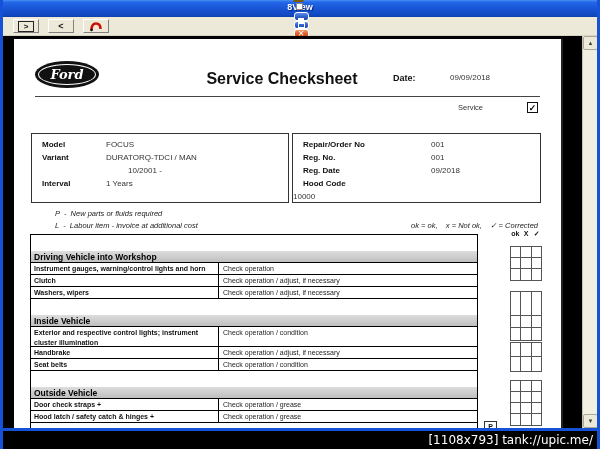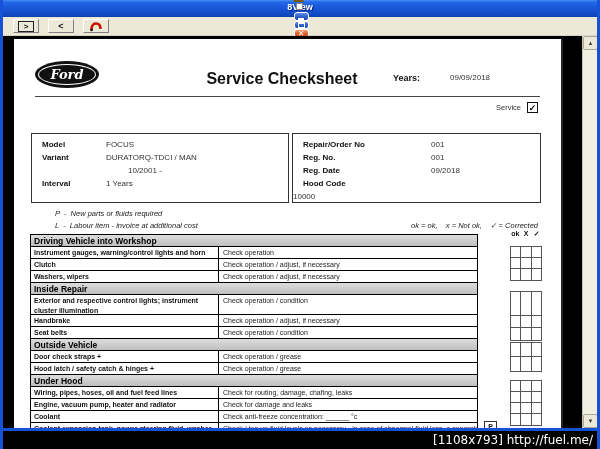--- a/index.html
+++ b/index.html
@@ -41,21 +41,21 @@
   .abs{position:absolute;}
   .ford-logo{left:21px;top:22px;width:64px;height:27px;background:#111;border-radius:50%;
     display:flex;align-items:center;justify-content:center;}
   .ford-ring{width:58px;height:21px;border:1px solid #fff;border-radius:50%;
     display:flex;align-items:center;justify-content:center;
     color:#fff;font-family:"DejaVu Serif",serif;font-style:italic;font-weight:bold;font-size:13px;}
   .doc-title{left:168px;top:31px;width:200px;text-align:center;font-size:16px;font-weight:bold;letter-spacing:0px;}
   .date-label{left:379px;top:34px;font-size:9px;font-weight:bold;}
   .date-value{left:436px;top:34px;font-size:8px;color:#333;}
   .head-rule{left:21px;top:57px;width:505px;border-top:1px solid #444;}
-  .chk-row{top:63px;right:23px;display:flex;align-items:center;font-size:7.5px;color:#333;}
+  .chk-row{top:63px;right:23px;display:flex;align-items:center;font-size:7.5px;color:#333;gap:38px;}
   .chk-row.second{top:77px;}
   .chk-box{width:11px;height:11px;border:1px solid #111;margin-left:6px;background:#fff;
     display:flex;align-items:center;justify-content:center;font-size:9px;font-weight:bold;color:#000;}
   .info-box{border:1px solid #333;padding-top:4px;font-size:8px;line-height:13px;}
   .vehicle-box{left:17px;top:94px;width:258px;height:70px;}
   .order-box{left:278px;top:94px;width:249px;height:70px;}
   .info-row{display:flex;}
   .info-label{font-weight:bold;padding-left:10px;}
   .vehicle-box .info-label{width:74px;}
   .order-box .info-label{width:138px;}
@@ -63,21 +63,21 @@
   .indent2{padding-left:96px;color:#333;}
   .legend{font-size:7.5px;font-style:italic;color:#222;white-space:pre;}
   .legend-p{left:41px;top:170px;}
   .legend-l{left:41px;top:182px;}
   .legend-status{right:23px;top:182px;}
   .grid-header{left:496px;top:191px;width:32px;display:flex;font-size:7px;font-weight:bold;}
   .grid-header span{flex:1;text-align:center;}
   
   .checklist{left:16px;top:195px;width:448px;border:1px solid #000;border-bottom:none;background:#fff;}
   .sec-hdr{height:12px;background:linear-gradient(180deg,#DDD,#BFBFBF);border-bottom:1px solid #000;
-    font-size:8.5px;font-weight:bold;line-height:12px;padding-left:3px;color:#000;}
+    font-size:8.5px;font-weight:bold;line-height:12px;padding-left:3px;color:#000;margin-top:16px;}
   .c-row{display:flex;height:12px;border-bottom:1px solid #000;overflow:hidden;}
   .c-row.tall{height:20px;}
   .c-item{width:188px;border-right:1px solid #000;font-size:7px;font-weight:bold;line-height:10px;
     padding:1px 2px 0 3px;white-space:nowrap;overflow:hidden;}
   .c-row.tall .c-item{white-space:normal;}
   .c-check{flex:1;font-size:7px;line-height:10px;padding:1px 0 0 4px;color:#222;white-space:nowrap;overflow:hidden;}
   
   .mark-grid{position:absolute;left:496px;width:32px;border:1px solid #555;background:#fff;}
   .g-row{display:flex;border-bottom:1px solid #555;}
   .g-row:last-child{border-bottom:none;}
@@ -124,21 +124,21 @@
   </div>
 
   <div class="viewport">
 
     <div class="page">
 
       <div class="abs ford-logo">
         <span class="ford-ring">Ford</span>
       </div>
       <div class="abs doc-title">Service Checksheet</div>
-      <div class="abs date-label">Years:</div>
+      <div class="abs date-label">Date:</div>
       <div class="abs date-value">09/09/2018</div>
       <div class="abs head-rule"></div>
 
       <div class="abs chk-row">
         <span>Service</span>
         <span class="chk-box">
             <span>✓</span>
           </span>
       </div>
 
@@ -197,21 +197,21 @@
             <div class="c-check">Check operation</div>
           </div>
           <div class="c-row">
             <div class="c-item">Clutch</div>
             <div class="c-check">Check operation / adjust, if necessary</div>
           </div>
           <div class="c-row">
             <div class="c-item">Washers, wipers</div>
             <div class="c-check">Check operation / adjust, if necessary</div>
           </div>
-          <div class="sec-hdr">Inside Repair</div>
+          <div class="sec-hdr">Inside Vehicle</div>
           <div class="c-row tall">
             <div class="c-item">Exterior and respective control lights; instrument cluster illumination</div>
             <div class="c-check">Check operation / condition</div>
           </div>
           <div class="c-row">
             <div class="c-item">Handbrake</div>
             <div class="c-check">Check operation / adjust, if necessary</div>
           </div>
           <div class="c-row">
             <div class="c-item">Seat belts</div>
@@ -324,16 +324,16 @@
       <span class="sb-btn sb-down">
           <span>▼</span>
         </span>
     </div>
 
   </div>
 
   <div class="bottom-edge"></div>
 
   <div class="watermark-bar">
-    <span>[1108x793] http://fuel.me/</span>
+    <span>[1108x793] tank://upic.me/</span>
   </div>
 
 </div>
 
 </body></html>

